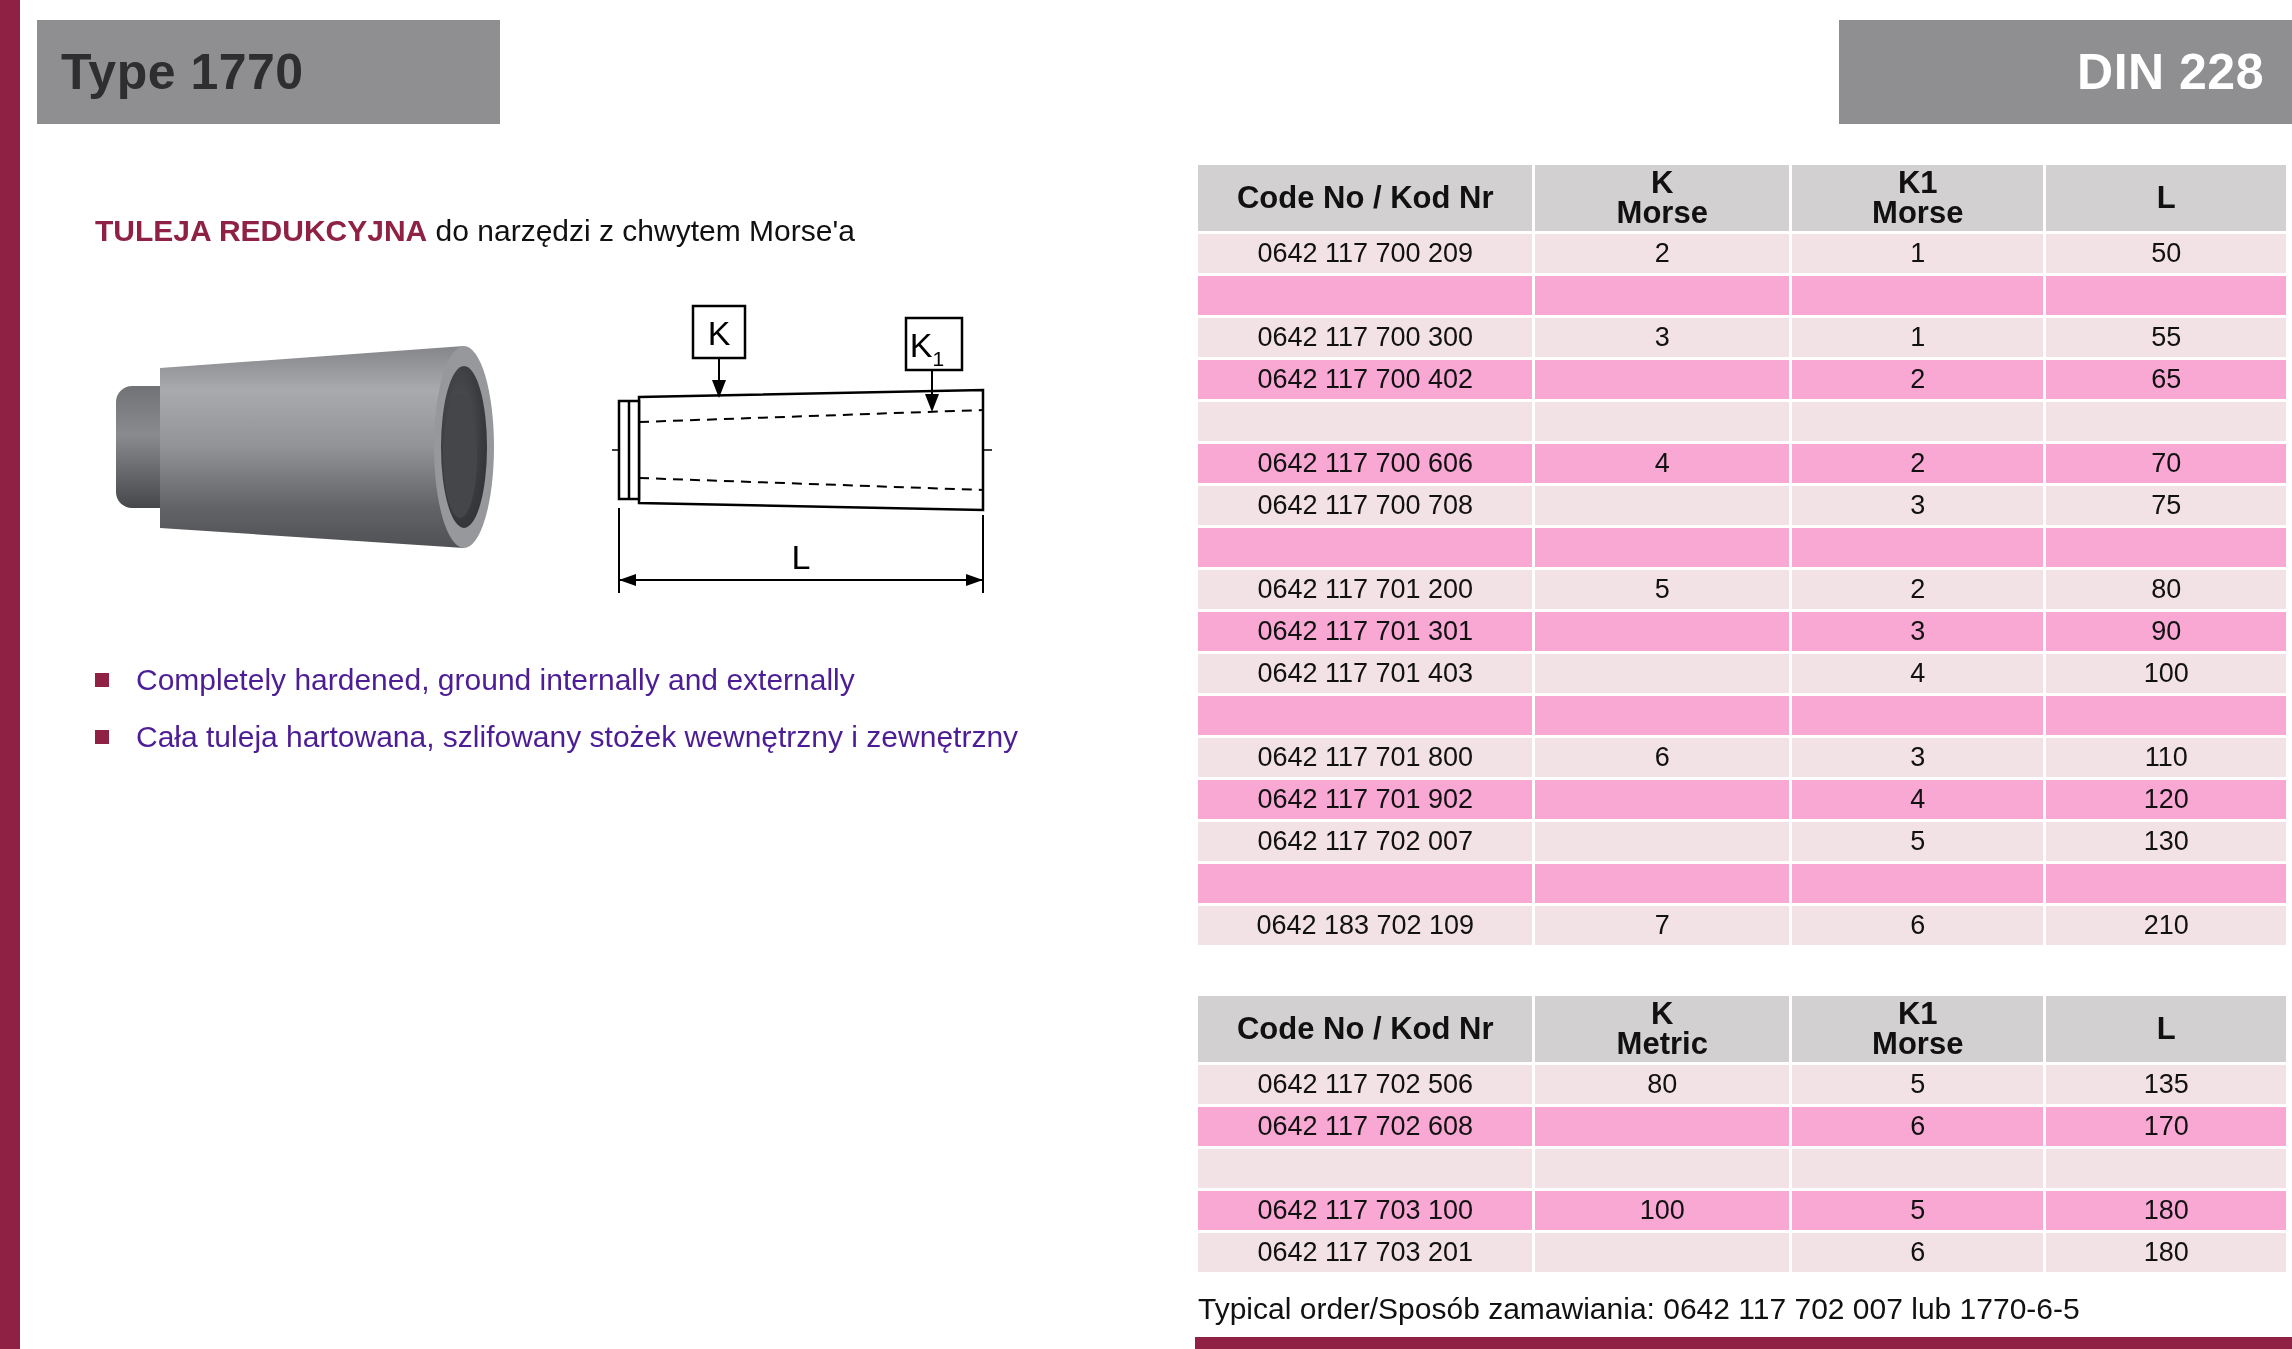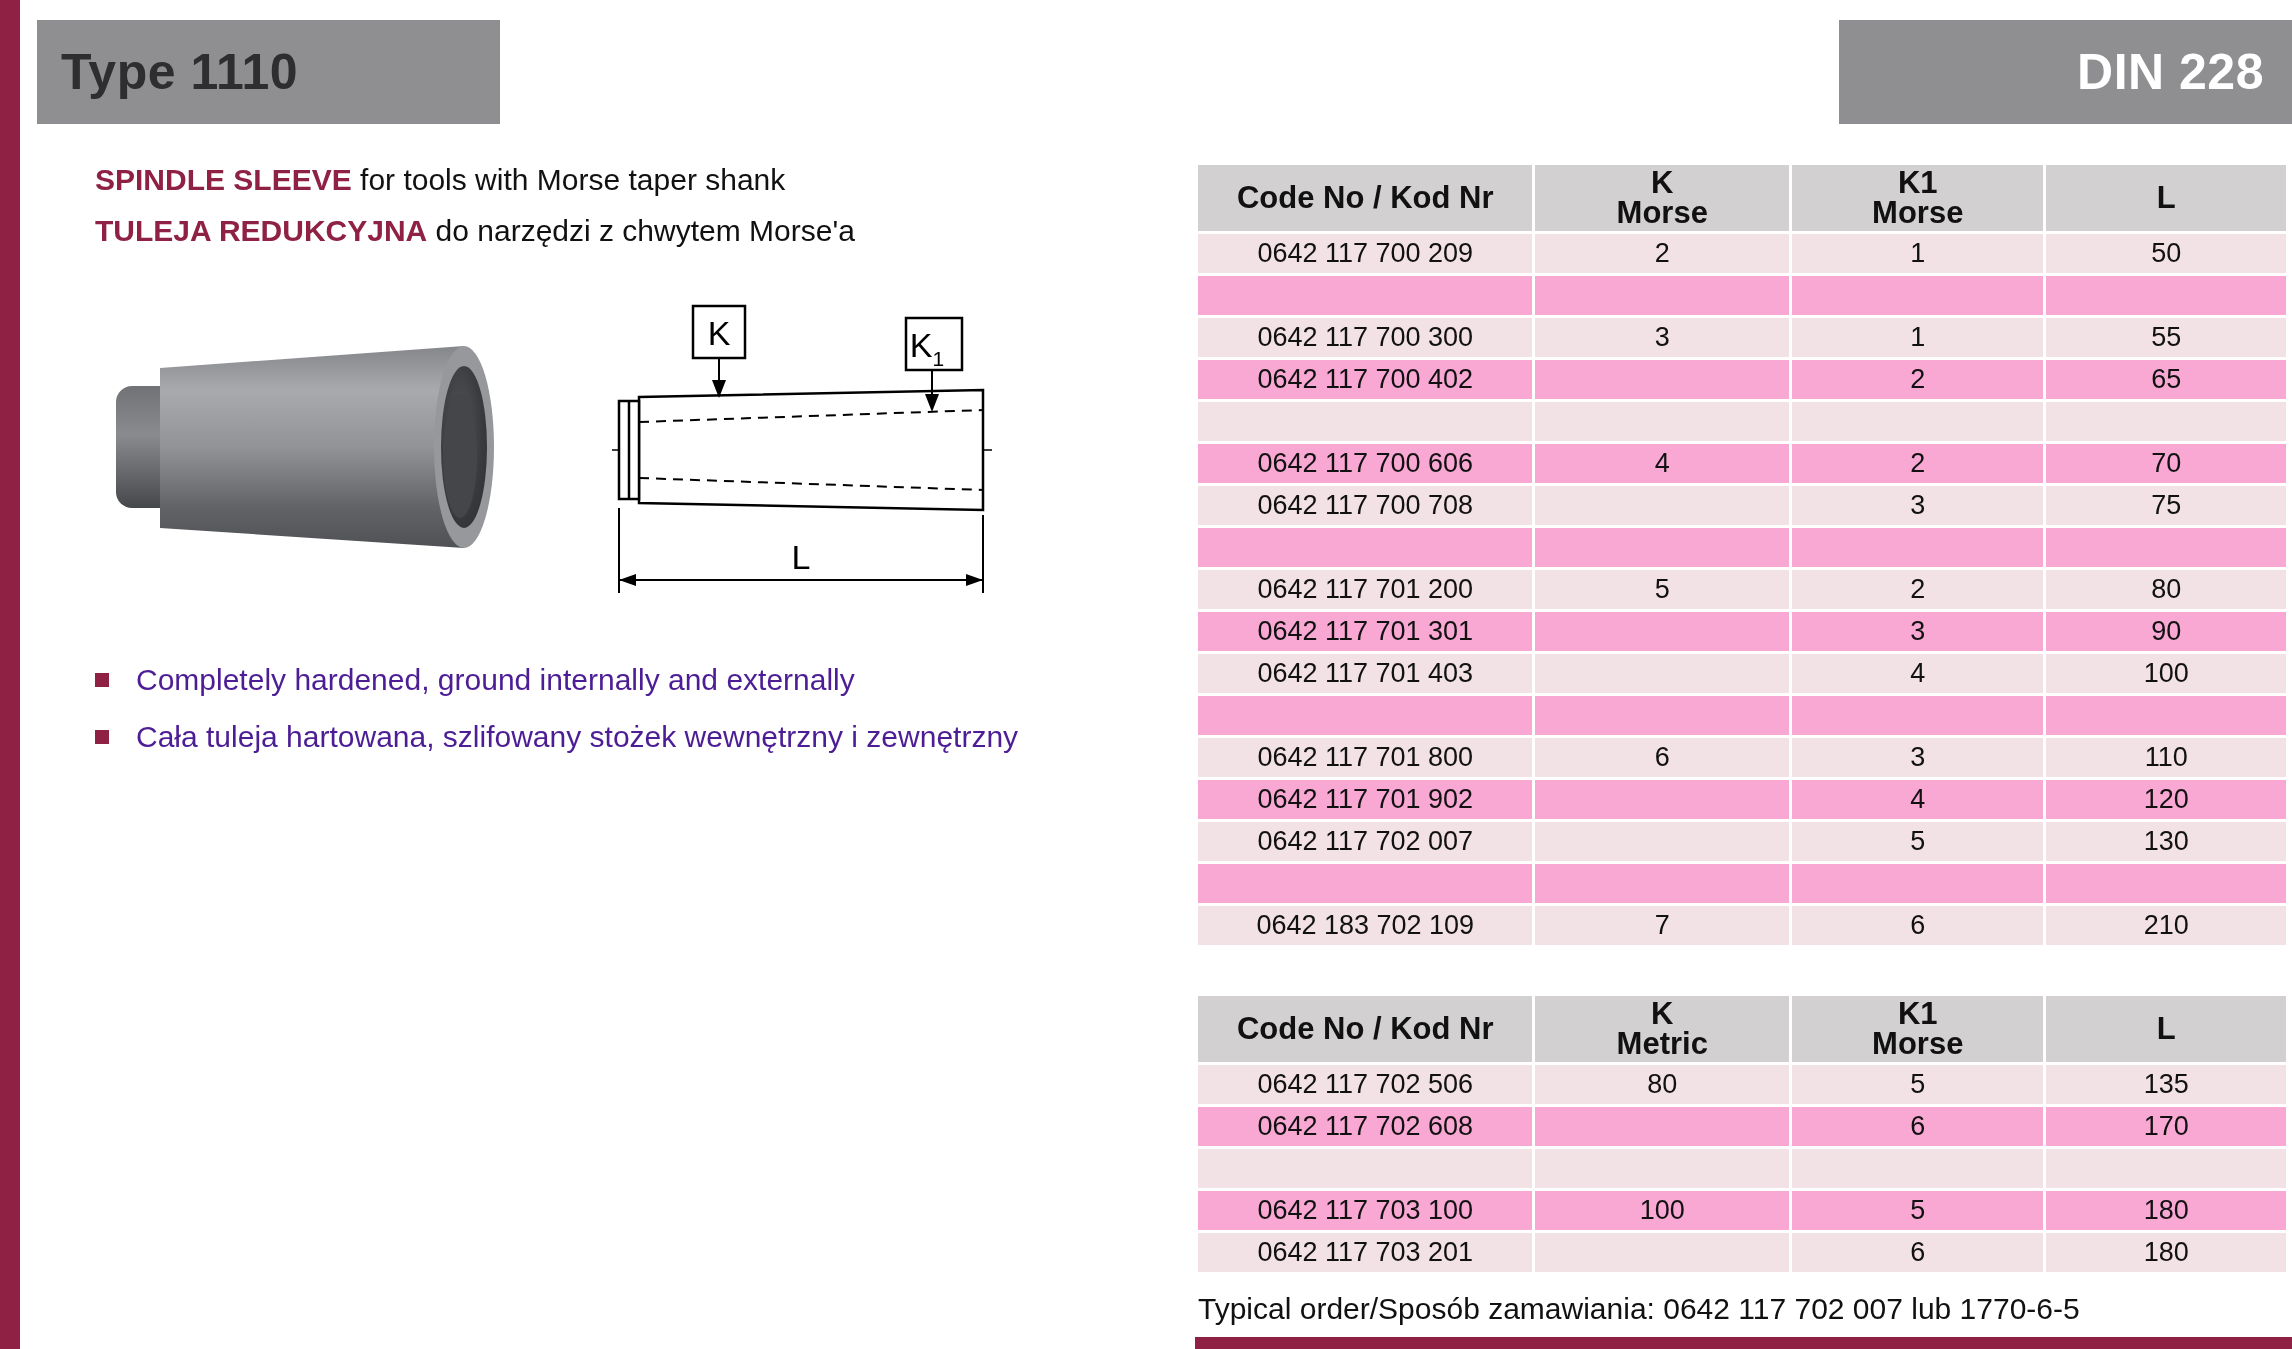--- a/index.html
+++ b/index.html
@@ -78,30 +78,27 @@
   .lbl { font-family:"Liberation Sans","DejaVu Sans",sans-serif; font-size:34px; fill:#000; }
 </style>
 </head>
 <body>
 
 <div class="page">
 
   <div class="left-bar"></div>
 
   <div class="type-box">
-    <span class="txt">Type 1110</span>
+    <span class="txt">Type 1770</span>
   </div>
 
   <div class="din-box">
     <span class="txt">DIN 228</span>
   </div>
 
-  <div class="title-line title-en">
-    <span class="accent">SPINDLE SLEEVE</span><span> for tools with Morse taper shank</span>
-  </div>
 
   <div class="title-line title-pl">
     <span class="accent">TULEJA REDUKCYJNA</span><span> do narzędzi z chwytem Morse'a</span>
   </div>
 
   <svg class="photo" viewBox="0 0 430 222" aria-hidden="true">
     <defs>
       <linearGradient id="pg-body" x1="0" x2="0" y1="0" y2="1">
         <stop offset="0" stop-color="#85868a"></stop>
         <stop offset="0.22" stop-color="#a9aaad"></stop>

